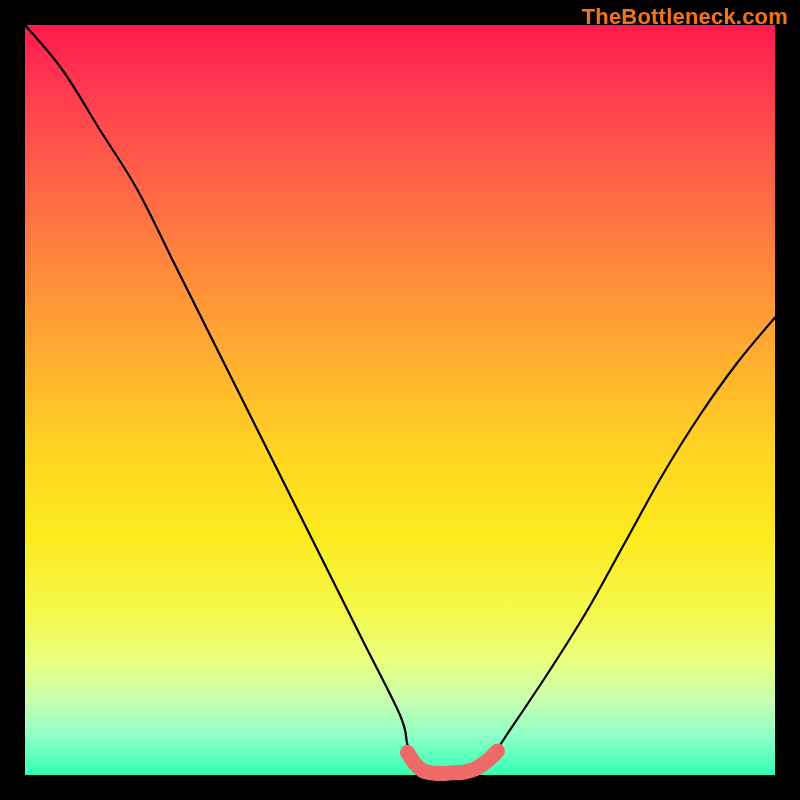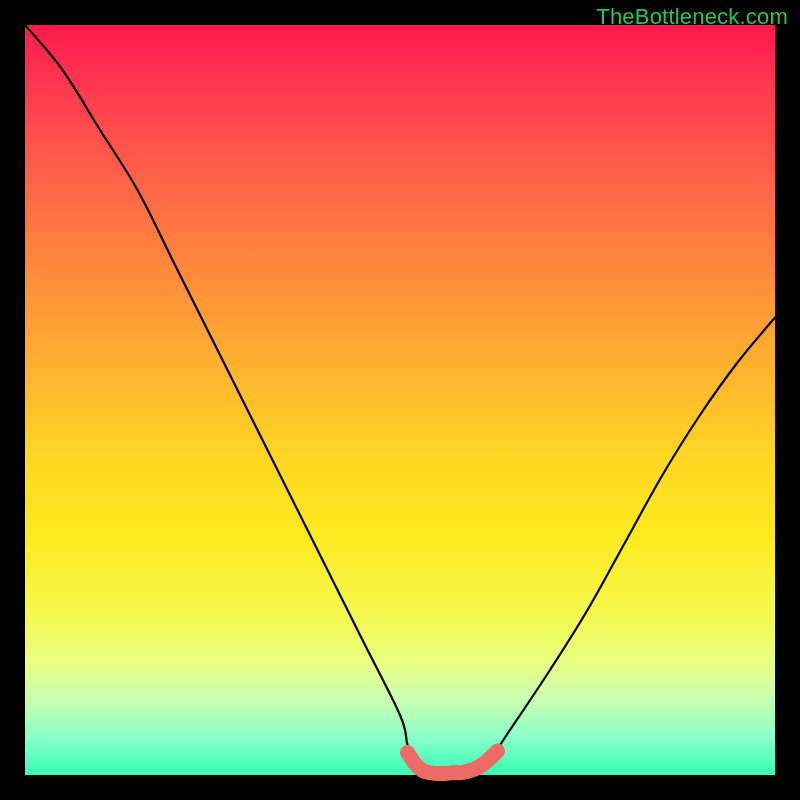--- a/index.html
+++ b/index.html
@@ -38,23 +38,23 @@
       #e9ff80 85%,
       #c8ffb0 90%,
       #8affc8 95%,
       #33ffb3 100%
     );
   }
   .watermark {
     position: absolute;
     top: 4px;
     right: 12px;
-    color: #22c55e;
+    color: #f97316;
     font-size: 22px;
-    font-weight: 400;
+    font-weight: 700;
     letter-spacing: 0.2px;
     user-select: none;
   }
   svg.curve {
     position: absolute;
     left: 0;
     top: 0;
     width: 750px;
     height: 750px;
     overflow: visible;

